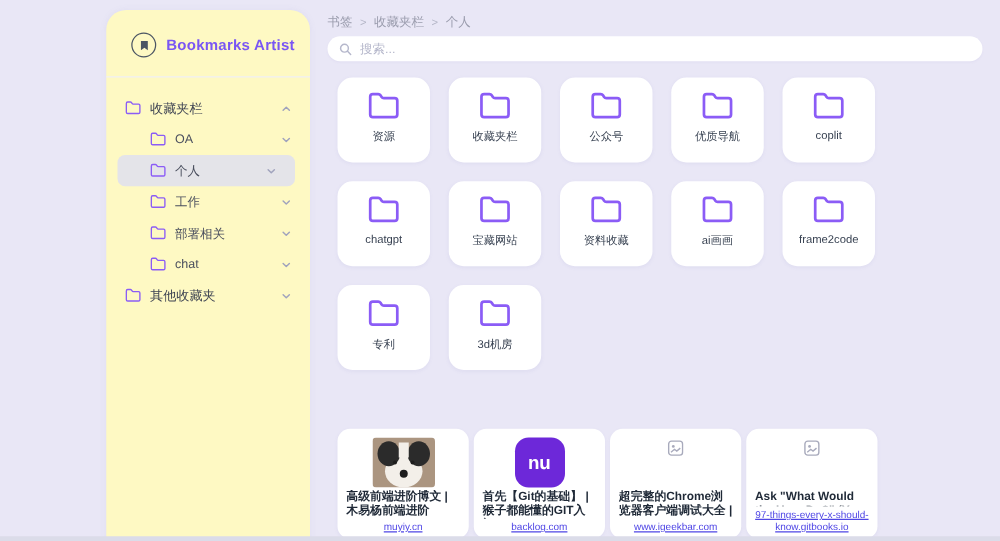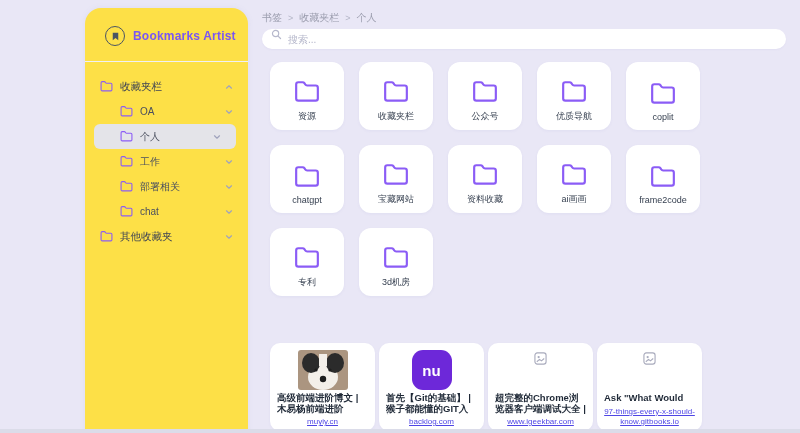--- a/index.html
+++ b/index.html
@@ -5,21 +5,21 @@
   * { margin:0; padding:0; box-sizing:border-box; }
   html,body { width:800px; height:433px; overflow:hidden; }
   body {
     font-family:"Liberation Sans","DejaVu Sans",sans-serif;
     background:#e9e7f6;
     position:relative;
   }
   
   .sidebar {
     position:absolute; left:85px; top:8px; width:163px; height:425px;
-    background:#fde047; border-radius:16px 16px 0 0;
+    background:#fef9c3; border-radius:16px 16px 0 0;
     box-shadow:0 0 6px rgba(120,110,180,.08);
   }
   .logo-row { display:flex; align-items:center; gap:8px; padding:18px 0 0 20px; }
   .logo-circle {
     width:20px; height:20px; border:1.6px solid #4b5563; border-radius:50%;
     display:flex; align-items:center; justify-content:center; flex:0 0 auto;
   }
   .logo-text { color:#7a56f4; font-size:12px; font-weight:bold; letter-spacing:.2px; }
   .side-divider { height:1px; background:#f0f0f6; margin-top:15px; }
   .side-nav { margin-top:12px; display:flex; flex-direction:column; }
@@ -34,38 +34,37 @@
   .chev { flex:0 0 auto; display:flex; }
   
   .main { position:absolute; left:248px; top:0; right:0; bottom:0; }
   .breadcrumb {
     display:flex; align-items:center; gap:6px;
     padding:11px 0 0 14px; font-size:10px; color:#9b9dae;
   }
   .crumb-sep { font-size:9px; color:#b3b5c6; }
   .searchbar {
     position:absolute; left:14px; top:29px; width:524px; height:20px;
-    background:#ffffff; border-radius:10px; display:flex; 
+    background:#ffffff; border-radius:10px; display:flex; align-items:center;
     gap:6px; padding:0 9px; box-shadow:0 1px 2px rgba(120,110,180,.06);
   }
   .search-input {
     border:none; outline:none; background:transparent; flex:1;
     font-size:10px; color:#4a4f5e; font-family:inherit;
   }
   .search-input::placeholder { color:#b4b6ca; }
   
   .folder-grid {
     position:absolute; left:22px; top:62px;
     display:grid; grid-template-columns:repeat(5,74px); gap:15px;
   }
   .folder-card {
     width:74px; height:68px; background:#ffffff; border-radius:12px;
     display:flex; flex-direction:column; align-items:center; cursor:pointer;
     box-shadow:0 1px 3px rgba(120,110,180,.07);
-    justify-content:center;
   }
   .folder-card .f-icon { margin-top:10px; display:flex; }
   .folder-card .f-label {
     margin-top:5px; font-size:9px; color:#374151; text-align:center;
     white-space:nowrap;
   }
   
   .bookmark-row {
     position:absolute; left:22px; top:343px; display:flex; gap:4px;
   }

